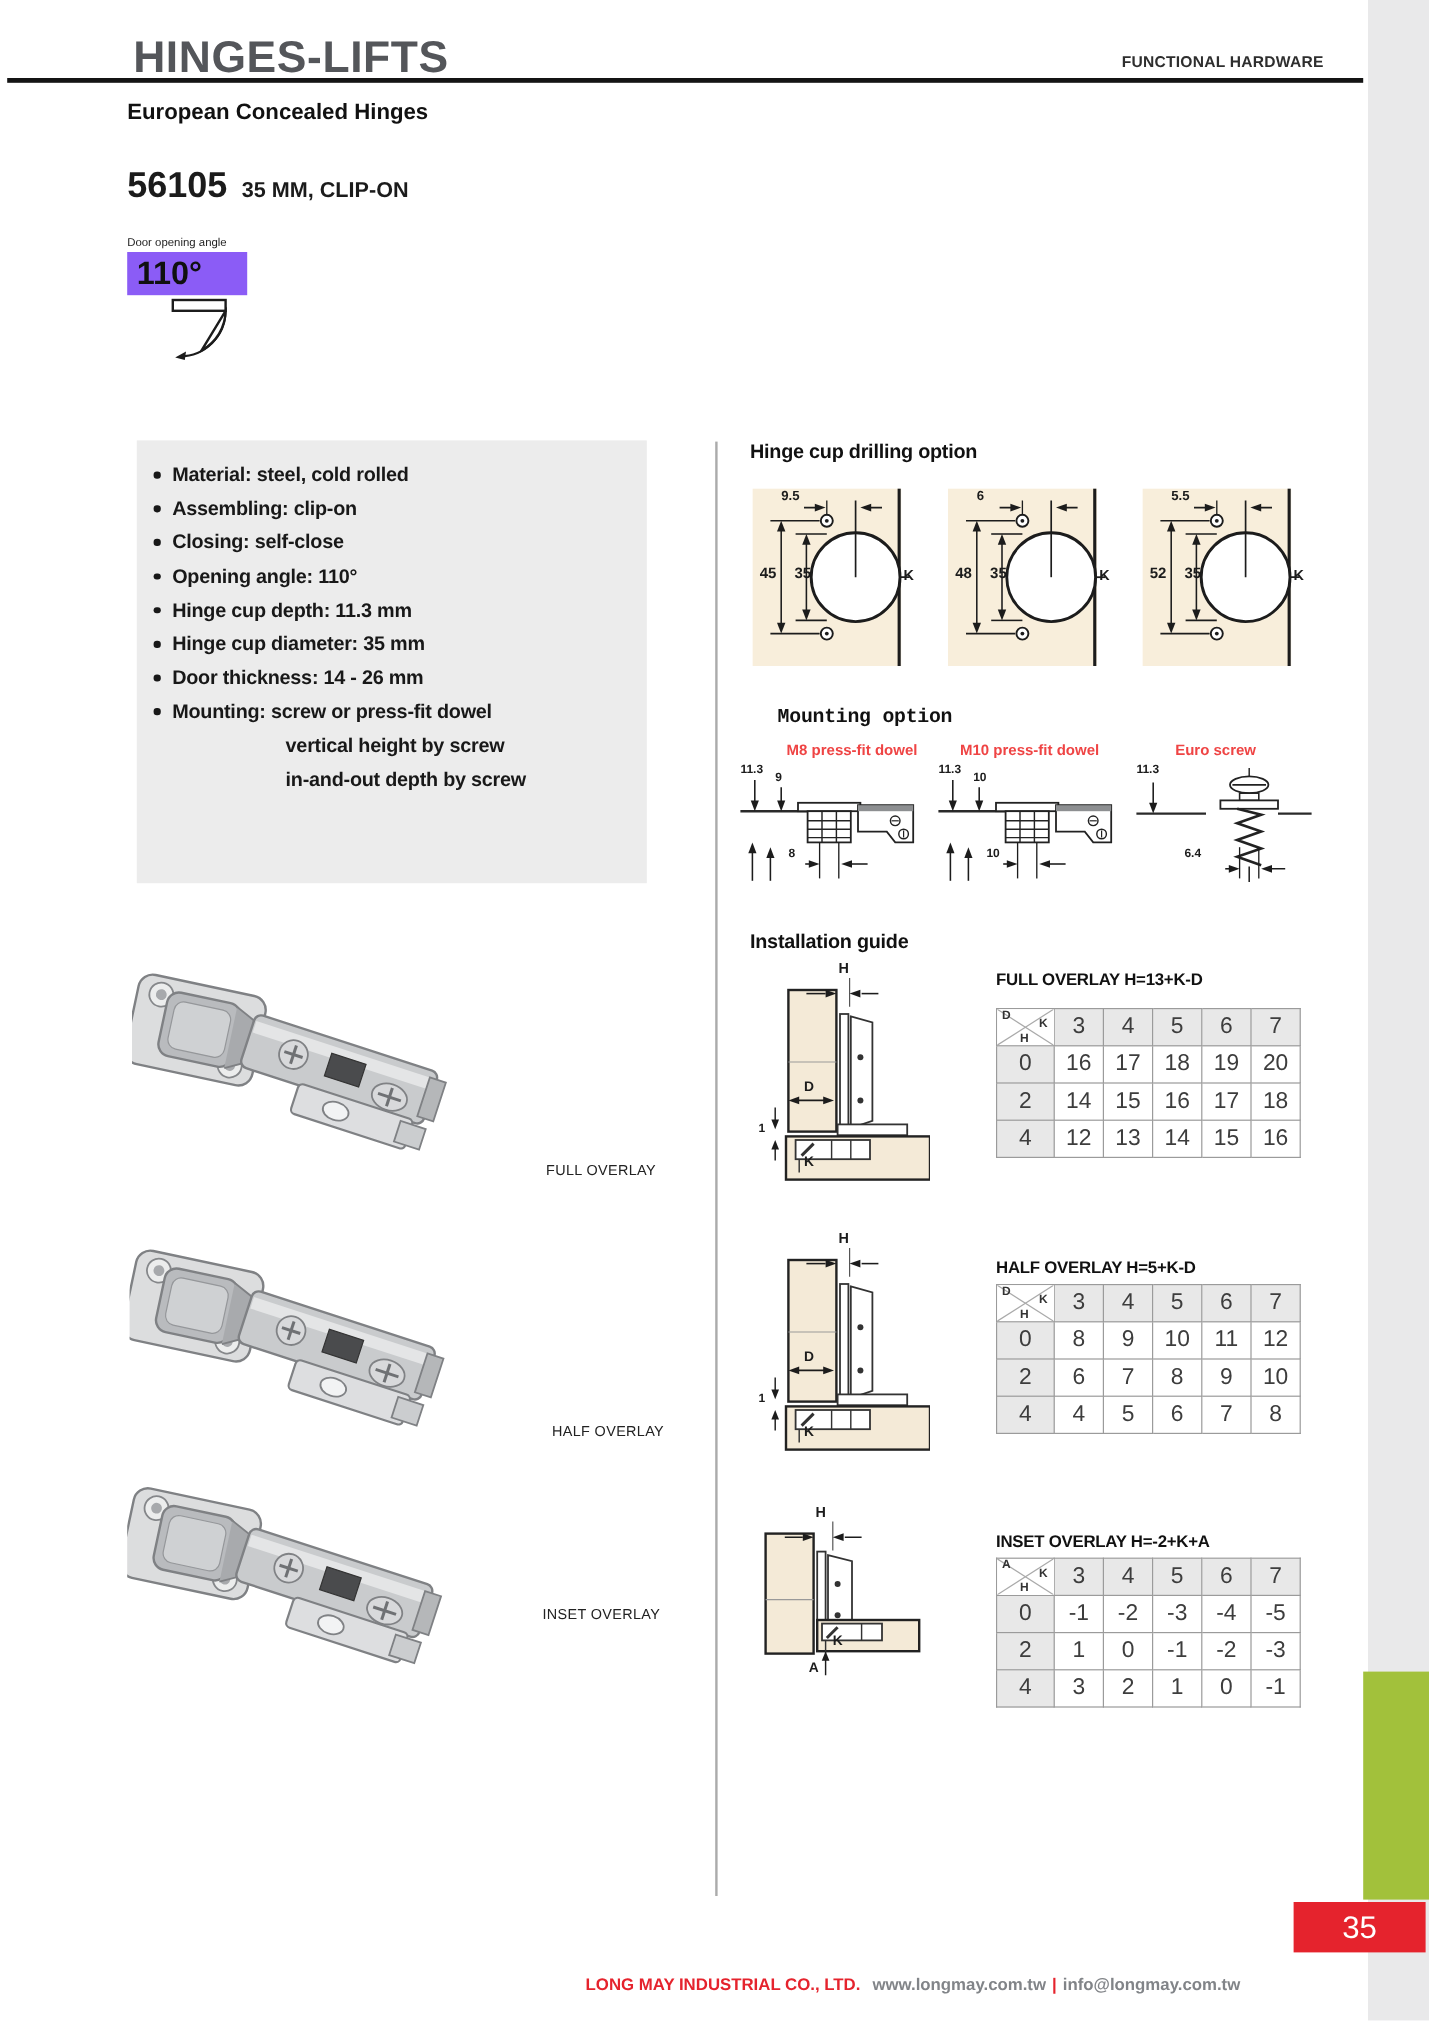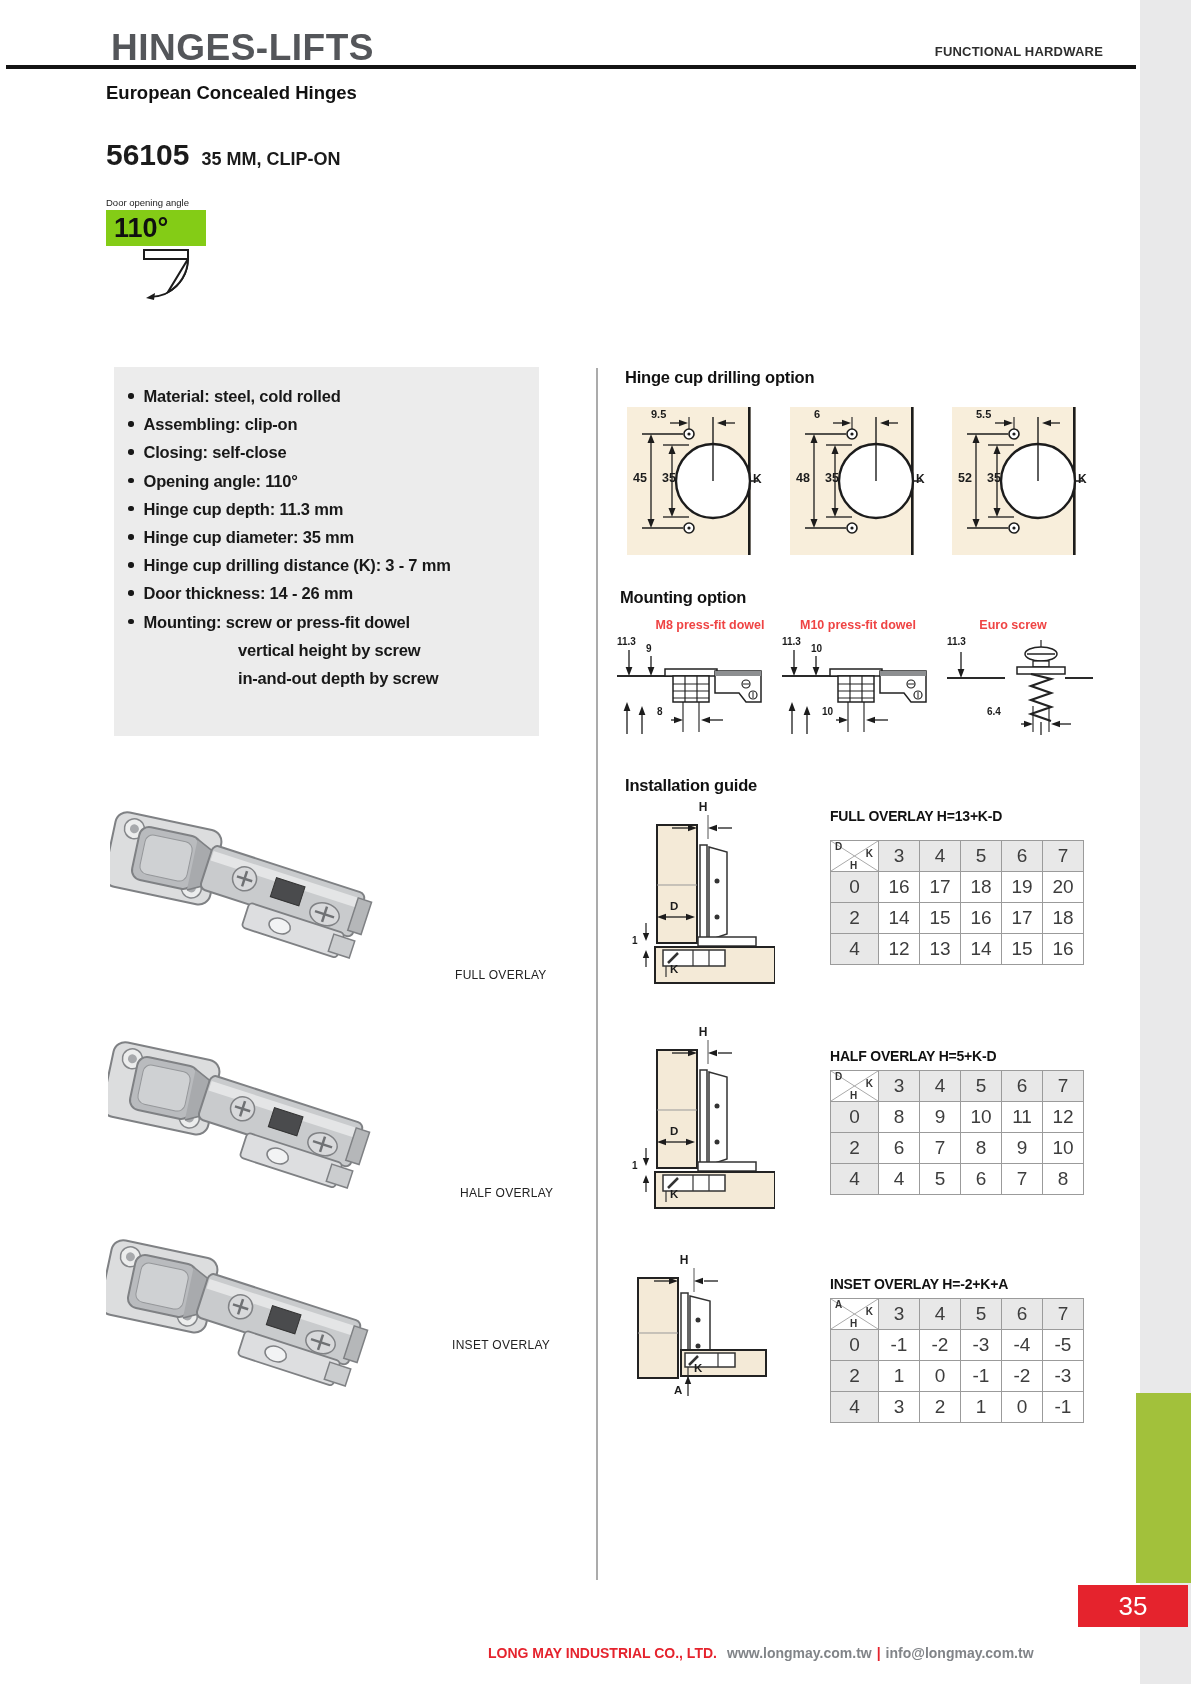--- a/index.html
+++ b/index.html
@@ -13,21 +13,21 @@
             color:#fff;font-size:26px;text-align:center;line-height:42px;font-weight:400;}
   
   .main-title{left:106px;top:22px;font-size:37px;font-weight:800;color:#54565a;letter-spacing:.5px;margin:5px;}
   .category{right:88px;top:44px;font-size:13px;font-weight:800;color:#2e2e2e;letter-spacing:.2px;}
   .rule{left:6px;top:65px;width:1130px;height:3.5px;background:#141414;}
   .subtitle{left:106px;top:82px;font-size:18.5px;font-weight:800;color:#111;margin:0;}
   .prod-line{left:106px;top:138px;}
   .prod-code{font-size:30px;font-weight:800;color:#1b1b1b;}
   .prod-variant{font-size:18px;font-weight:800;color:#1b1b1b;margin-left:12px;}
   .door-label{left:106px;top:197px;font-size:9.5px;font-weight:400;}
-  .angle-badge{left:106px;top:210px;width:92px;height:36px;background:#84cc16;
+  .angle-badge{left:106px;top:210px;width:92px;height:36px;background:#8b5cf6;
                font-size:27px;font-weight:800;color:#101010;line-height:37px;padding-left:8px;}
   .door-icon{left:138px;top:247px;}
   
   .specs-panel{left:114px;top:367px;width:425px;height:369px;background:#ececec;}
   .specs-list{list-style:none;margin:0;padding:15px 0 0 14px;font-size:16.5px;font-weight:700;
               letter-spacing:-0.2px;color:#181818;}
   .specs-list li{display:flex;line-height:28.2px;}
   .specs-list .dot{width:5.5px;height:5.5px;border-radius:50%;background:#181818;
                    margin:11px 10px 0 0;flex:0 0 auto;}
   .adj-line{line-height:28.2px;padding-left:110px;font-size:16.5px;font-weight:700;letter-spacing:-0.2px;}
@@ -282,24 +282,20 @@
       <li>
           <span class="dot"></span>
           <span>Hinge cup depth: 11.3 mm</span>
         </li>
       <li>
           <span class="dot"></span>
           <span>Hinge cup diameter: 35 mm</span>
         </li>
       <li>
           <span class="dot"></span>
-          <span>Hinge cup drilling distance (K): 3 - 7 mm</span>
-        </li>
-      <li>
-          <span class="dot"></span>
           <span>Door thickness: 14 - 26 mm</span>
         </li>
       <li>
           <span class="dot"></span>
           <span>Mounting: screw or press-fit dowel</span>
         </li>
       <div class="adj-line">vertical height by screw</div>
       <div class="adj-line">in-and-out depth by screw</div>
     </ul>
   </div>
@@ -329,21 +325,21 @@
   <div class="abs drill-box" style="left:952px;top:407px;">
     <svg width="140" height="148">
         <use href="#sym-drill"></use>
       </svg>
     <span class="d-top">5.5</span>
     <span class="d-outer">52</span>
     <span class="d-inner">35</span>
     <span class="d-k">K</span>
   </div>
 
-  <h3 class="abs sec-title" style="left:620px;top:588px;">Mounting option</h3>
+  <h3 class="abs sec-title" style="left:648px;top:588px;font-family:Liberation Mono, monospace;">Mounting option</h3>
   <div class="abs mount-label" style="left:635px;top:618px;">M8 press-fit dowel</div>
   <div class="abs mount-label" style="left:783px;top:618px;">M10 press-fit dowel</div>
   <div class="abs mount-label" style="left:938px;top:618px;">Euro screw</div>
 
   <div class="abs mount-box" style="left:615px;top:640px;">
     <svg width="150" height="100">
         <use href="#sym-dowel"></use>
       </svg>
     <span class="m-depth">11.3</span>
     <span class="m-depth2">9</span>

